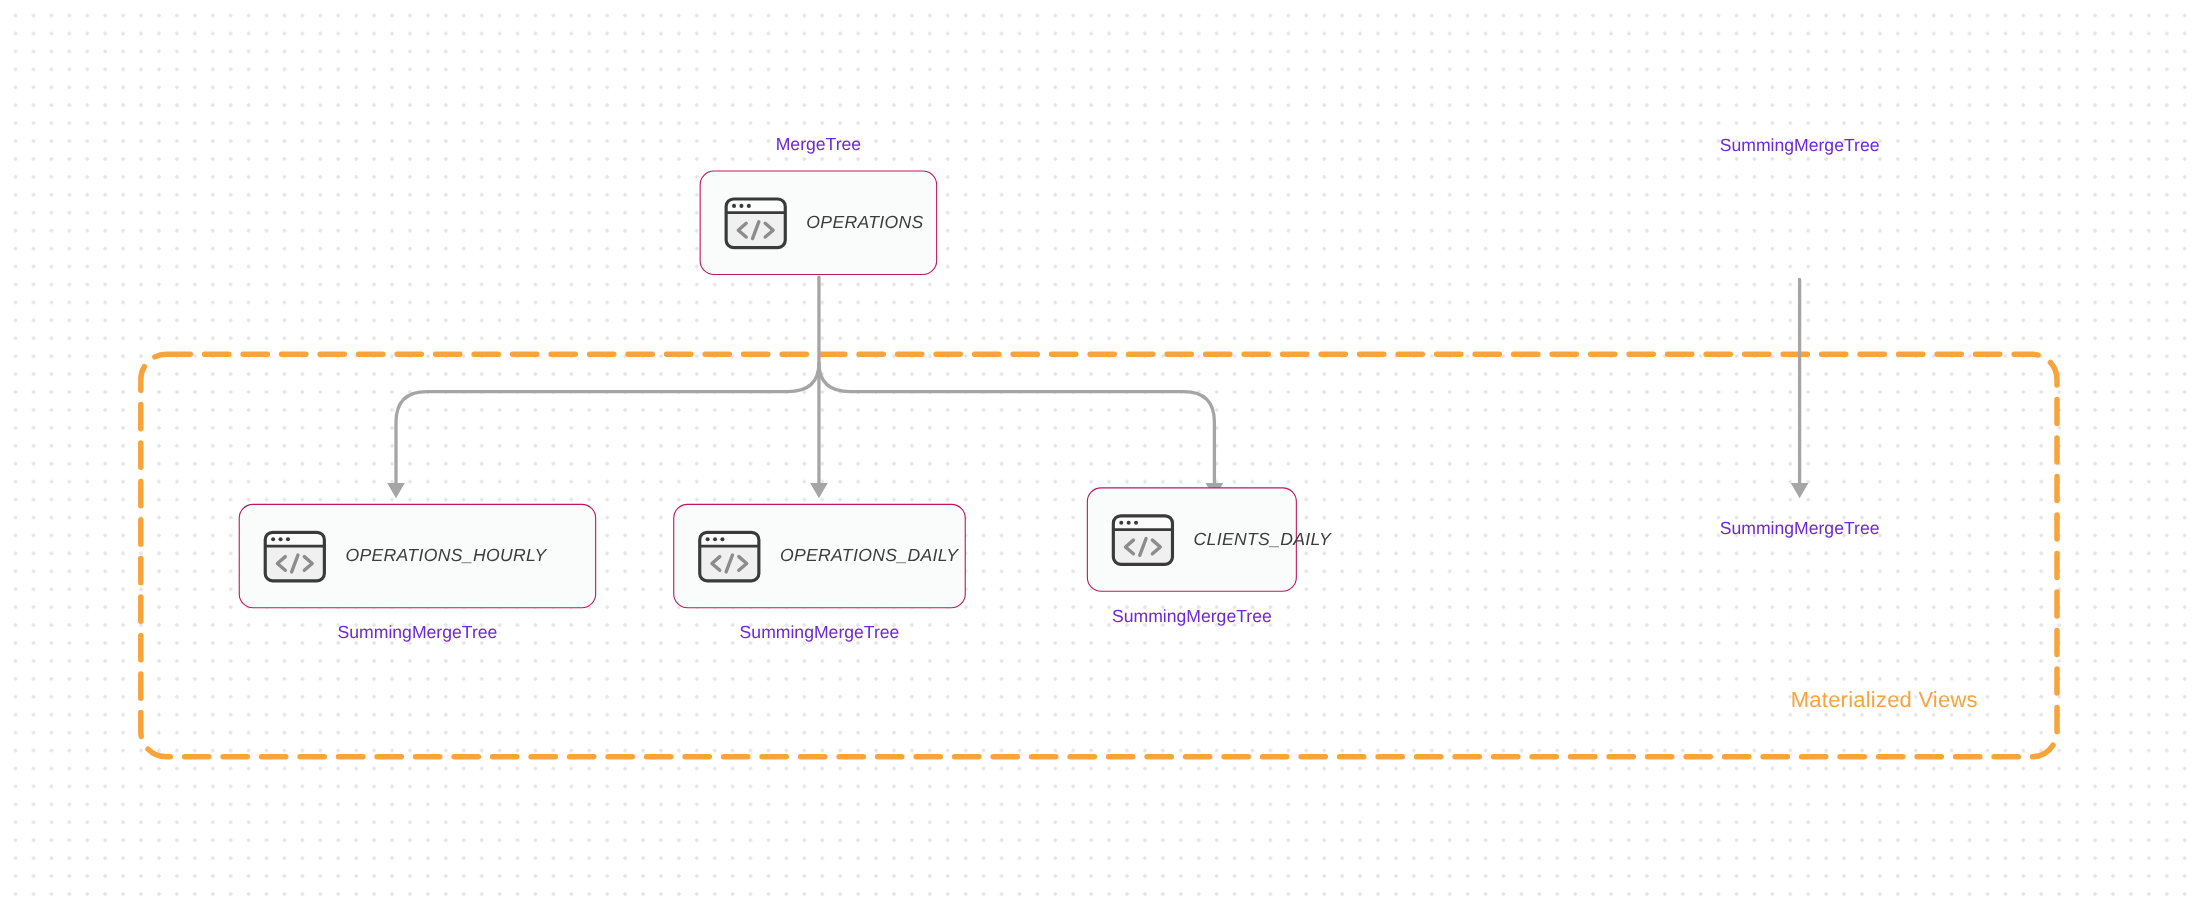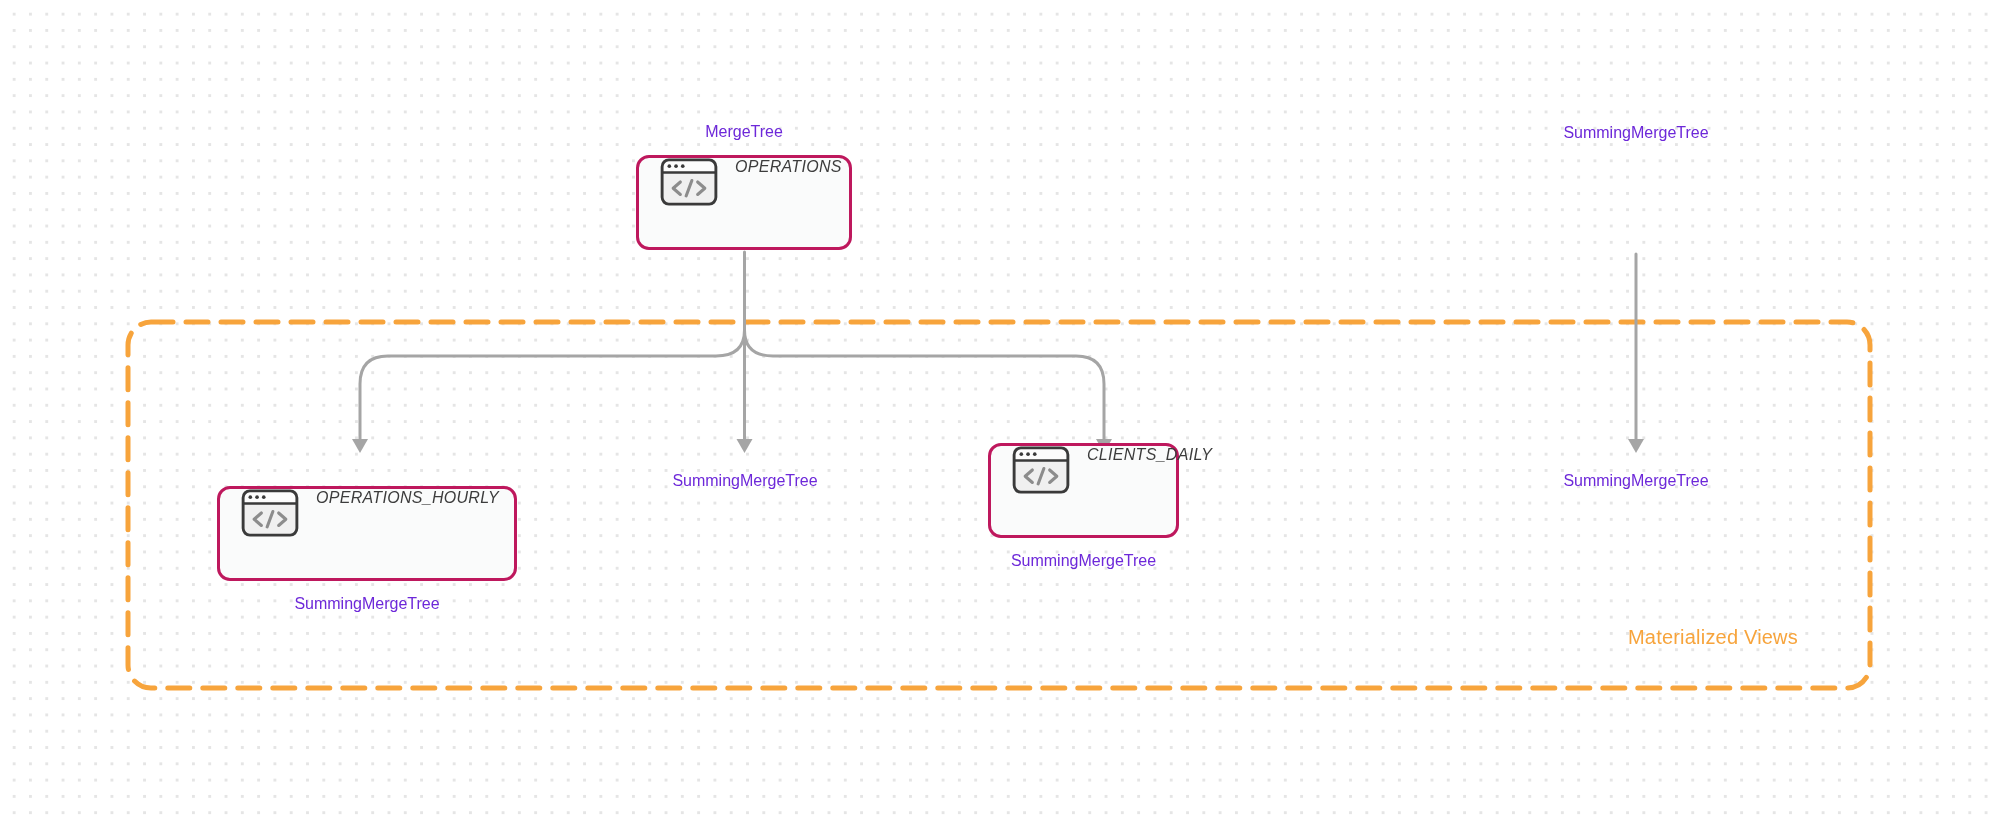--- a/index.html
+++ b/index.html
@@ -31,24 +31,24 @@
     white-space: nowrap;
     text-align: center;
   }
   .engine-label.above { margin-bottom: 13px; }
   .engine-label.below { margin-top: 13px; }
   .node-box {
     box-sizing: border-box;
     width: 100%;
     height: 95px;
     background: #fafbfb;
-    border: 3px solid #be185d;
+    border: 1px solid #be185d;
     border-radius: 13px;
     display: flex;
-    align-items: flex-start;
+    align-items: center;
     padding: 0 12px 0 21px;
   }
   .node-icon { flex: 0 0 auto; margin-right: 17px; }
   .node-name {
     font-size: 16px;
     font-style: italic;
     letter-spacing: 0.3px;
     color: #3c3c3c;
     white-space: nowrap;
   }
@@ -102,40 +102,55 @@
       <line x1="33" y1="23.5" x2="27" y2="39.5" stroke="#8c8c8c" stroke-width="3.2" stroke-linecap="round"></line>
     </svg>
     <span class="node-name">OPERATIONS</span>
   </div>
 </div>
 
 <div class="node" style="left:1482px; top:123px; width:308px;">
   <div class="engine-label above">SummingMergeTree</div>
 </div>
 
-<div class="node" style="left:217px; top:458px; width:300px;margin-top:28px;">
+<div class="node" style="left:217px; top:458px; width:325px;">
   <div class="node-box">
     <svg class="node-icon" width="58" height="48" viewBox="0 0 60 50">
       <rect x="2" y="2" width="56" height="46" rx="7" fill="#f0f0f0"></rect>
       <path d="M9,2 h42 a7,7 0 0 1 7,7 v6 H2 V9 a7,7 0 0 1 7,-7 Z" fill="#fcfcfc"></path>
       <line x1="2" y1="15" x2="58" y2="15" stroke="#3a3a3a" stroke-width="2.6"></line>
       <rect x="2" y="2" width="56" height="46" rx="7" fill="none" stroke="#3a3a3a" stroke-width="3"></rect>
       <circle cx="9.5" cy="8.5" r="1.9" fill="#3a3a3a"></circle>
       <circle cx="16.5" cy="8.5" r="1.9" fill="#3a3a3a"></circle>
       <circle cx="23.5" cy="8.5" r="1.9" fill="#3a3a3a"></circle>
       <polyline points="21,25 13.5,31.5 21,38" fill="none" stroke="#8c8c8c" stroke-width="3.2" stroke-linecap="round" stroke-linejoin="round"></polyline>
       <polyline points="39,25 46.5,31.5 39,38" fill="none" stroke="#8c8c8c" stroke-width="3.2" stroke-linecap="round" stroke-linejoin="round"></polyline>
       <line x1="33" y1="23.5" x2="27" y2="39.5" stroke="#8c8c8c" stroke-width="3.2" stroke-linecap="round"></line>
     </svg>
     <span class="node-name">OPERATIONS_HOURLY</span>
   </div>
   <div class="engine-label below">SummingMergeTree</div>
 </div>
 
 <div class="node" style="left:612px; top:458px; width:266px;">
+  <div class="node-box">
+    <svg class="node-icon" width="58" height="48" viewBox="0 0 60 50">
+      <rect x="2" y="2" width="56" height="46" rx="7" fill="#f0f0f0"></rect>
+      <path d="M9,2 h42 a7,7 0 0 1 7,7 v6 H2 V9 a7,7 0 0 1 7,-7 Z" fill="#fcfcfc"></path>
+      <line x1="2" y1="15" x2="58" y2="15" stroke="#3a3a3a" stroke-width="2.6"></line>
+      <rect x="2" y="2" width="56" height="46" rx="7" fill="none" stroke="#3a3a3a" stroke-width="3"></rect>
+      <circle cx="9.5" cy="8.5" r="1.9" fill="#3a3a3a"></circle>
+      <circle cx="16.5" cy="8.5" r="1.9" fill="#3a3a3a"></circle>
+      <circle cx="23.5" cy="8.5" r="1.9" fill="#3a3a3a"></circle>
+      <polyline points="21,25 13.5,31.5 21,38" fill="none" stroke="#8c8c8c" stroke-width="3.2" stroke-linecap="round" stroke-linejoin="round"></polyline>
+      <polyline points="39,25 46.5,31.5 39,38" fill="none" stroke="#8c8c8c" stroke-width="3.2" stroke-linecap="round" stroke-linejoin="round"></polyline>
+      <line x1="33" y1="23.5" x2="27" y2="39.5" stroke="#8c8c8c" stroke-width="3.2" stroke-linecap="round"></line>
+    </svg>
+    <span class="node-name">OPERATIONS_DAILY</span>
+  </div>
   <div class="engine-label below">SummingMergeTree</div>
 </div>
 
 <div class="node" style="left:988px; top:443px; width:191px;">
   <div class="node-box">
     <svg class="node-icon" width="58" height="48" viewBox="0 0 60 50">
       <rect x="2" y="2" width="56" height="46" rx="7" fill="#f0f0f0"></rect>
       <path d="M9,2 h42 a7,7 0 0 1 7,7 v6 H2 V9 a7,7 0 0 1 7,-7 Z" fill="#fcfcfc"></path>
       <line x1="2" y1="15" x2="58" y2="15" stroke="#3a3a3a" stroke-width="2.6"></line>
       <rect x="2" y="2" width="56" height="46" rx="7" fill="none" stroke="#3a3a3a" stroke-width="3"></rect>

